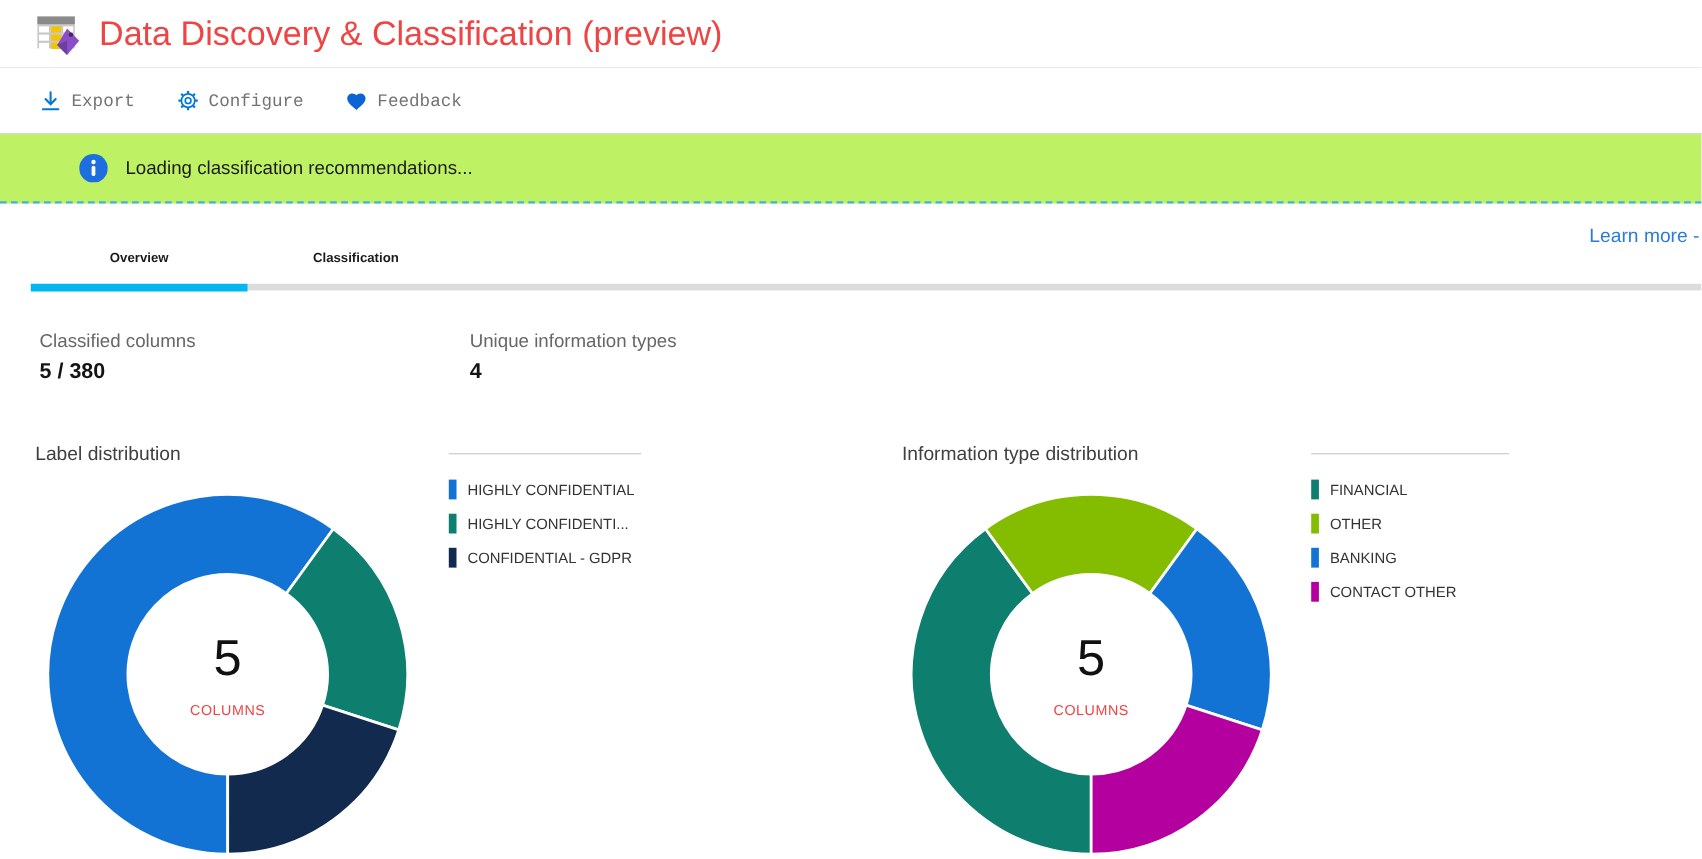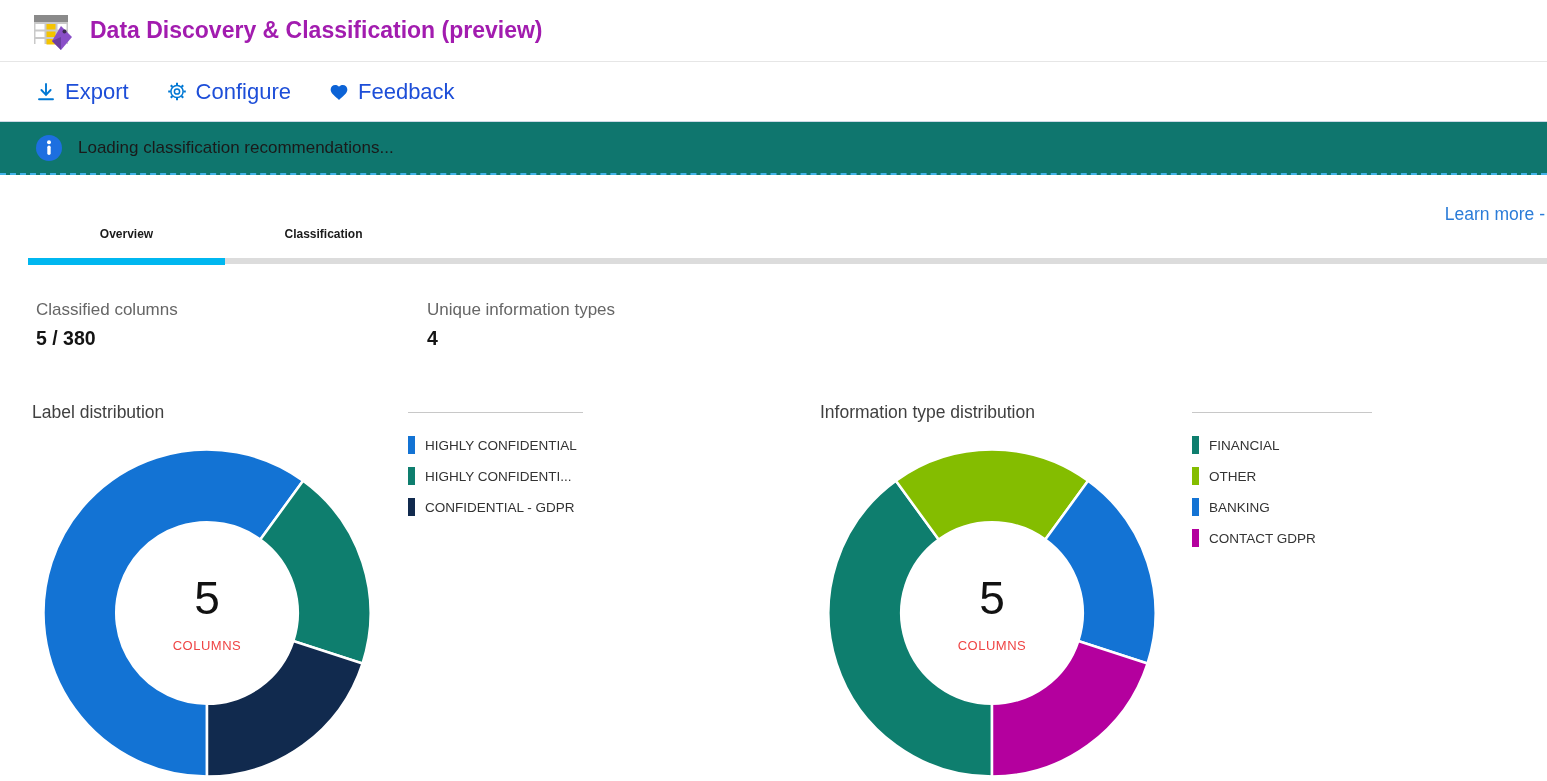--- a/index.html
+++ b/index.html
@@ -3,30 +3,30 @@
 <meta charset="utf-8">
 <style>
   * { margin:0; padding:0; box-sizing:border-box; }
   html,body { background:#fff; }
   body { font-family:"Liberation Sans","DejaVu Sans",sans-serif; color:#1a1a1a; }
   .page { position:relative; width:1547px; height:781px; background:#fff; overflow:hidden; }
 
   
   .header { position:absolute; top:0; left:0; right:0; height:62px; background:#fff; border-bottom:1px solid #e6e6e6; display:flex; align-items:center; }
   .header-icon { margin-left:30px; width:44px; height:44px; flex:0 0 auto; }
-  .page-title { margin-left:16px; font-size:23px; font-weight:700; color:#a21caf; }
+  .page-title { margin-left:16px; font-size:31px; font-weight:400; color:#ef4444; }
 
   
   .toolbar { position:absolute; top:62px; left:0; right:0; height:59px; background:#fff; display:flex; align-items:center; padding-left:36px; }
   .cmd { display:flex; align-items:center; margin-right:38px; cursor:pointer; }
   .cmd .cmd-icon { width:20px; height:20px; margin-right:9px; display:flex; align-items:center; justify-content:center; }
-  .cmd .cmd-label { font-size:22px; color:#1d4ed8; }
-
-  
-  .banner { position:absolute; top:121px; left:0; right:0; height:54px; background:#0f766e; border-top:1px solid #ccd8e6; border-bottom:2px dashed #41b2e8; display:flex; align-items:center; }
+  .cmd .cmd-label { font-size:16px; color:#737373;font-family:Liberation Mono, monospace; }
+
+  
+  .banner { position:absolute; top:121px; left:0; right:0; height:64px; background:#bef264; border-top:1px solid #ccd8e6; border-bottom:2px dashed #41b2e8; display:flex; align-items:center;padding-left:36px; }
   .banner-icon { margin-left:36px; width:26px; height:26px; flex:0 0 auto; }
   .banner-text { margin-left:16px; font-size:17px; color:#1a1a1a; }
 
   
   .tabs { position:absolute; top:210px; left:28px; display:flex; }
   .tab { width:197px; height:48px; display:flex; align-items:center; justify-content:center; font-size:12px; font-weight:700; color:#1a1a1a; cursor:pointer; }
   .tab-track { position:absolute; top:258px; left:28px; right:0; height:6px; background:#dcdcdc; }
   .tab-active-bar { position:absolute; top:258px; left:28px; width:197px; height:7px; background:#00b7f0; }
   .learn-more { position:absolute; top:204px; right:2px; font-size:17.5px; color:#2b7cd8; cursor:pointer; white-space:nowrap; }
 
@@ -203,17 +203,17 @@
       <div class="legend-item">
         <span class="legend-swatch" style="background: rgb(132, 189, 0);"></span>
         <span class="legend-label">OTHER</span>
       </div>
       <div class="legend-item">
         <span class="legend-swatch" style="background: rgb(19, 115, 212);"></span>
         <span class="legend-label">BANKING</span>
       </div>
       <div class="legend-item">
         <span class="legend-swatch" style="background: rgb(180, 0, 158);"></span>
-        <span class="legend-label">CONTACT GDPR</span>
+        <span class="legend-label">CONTACT OTHER</span>
       </div>
     </div>
 
 </div>
 
 </body></html>

